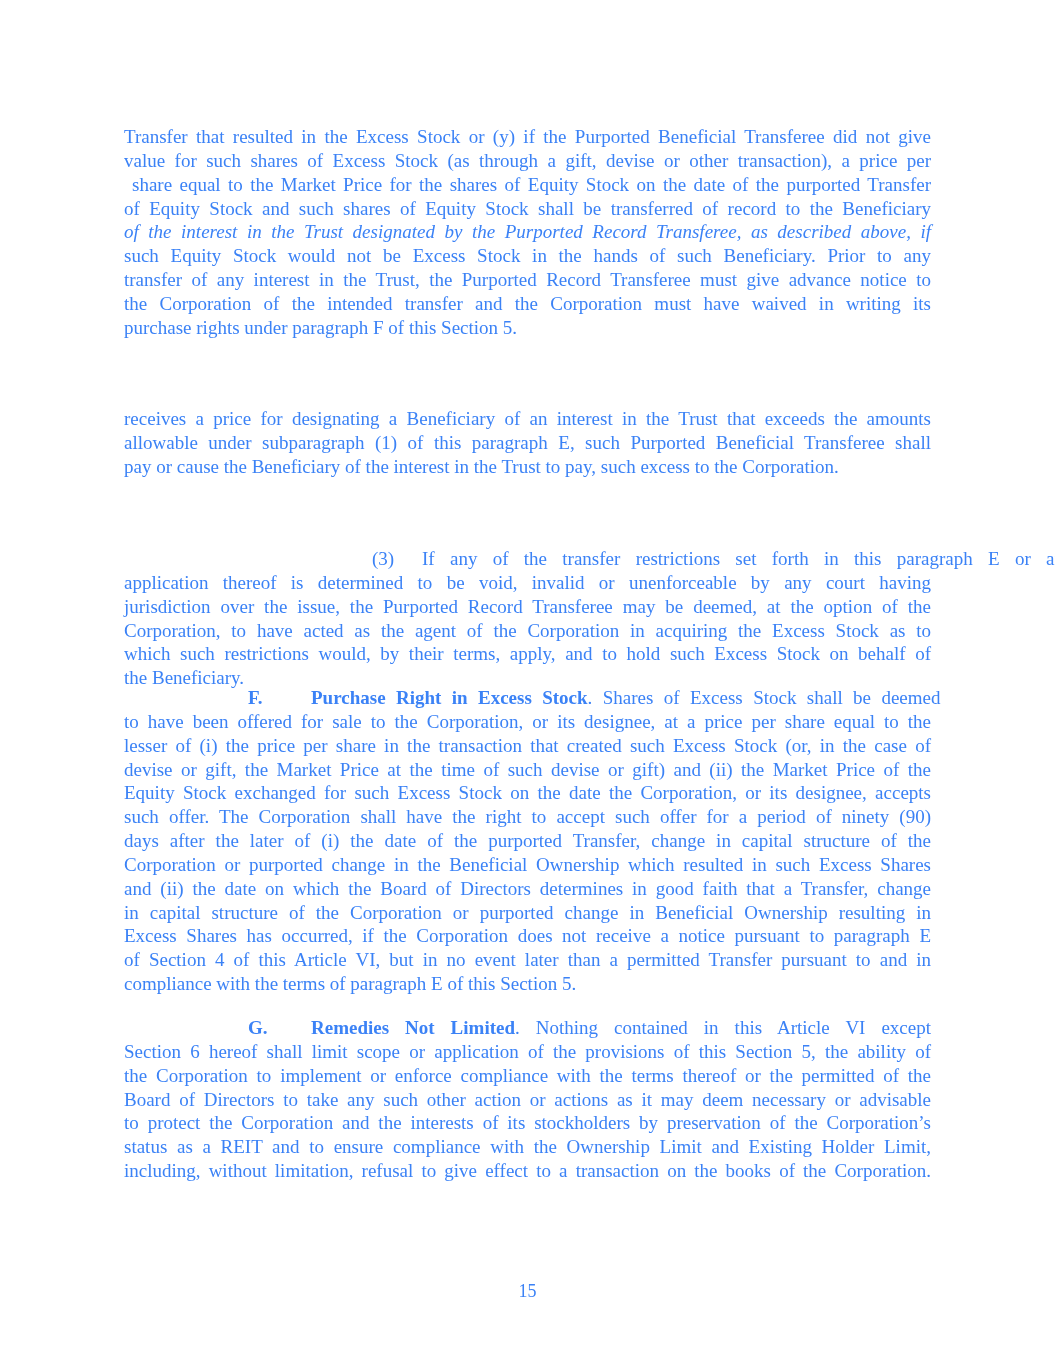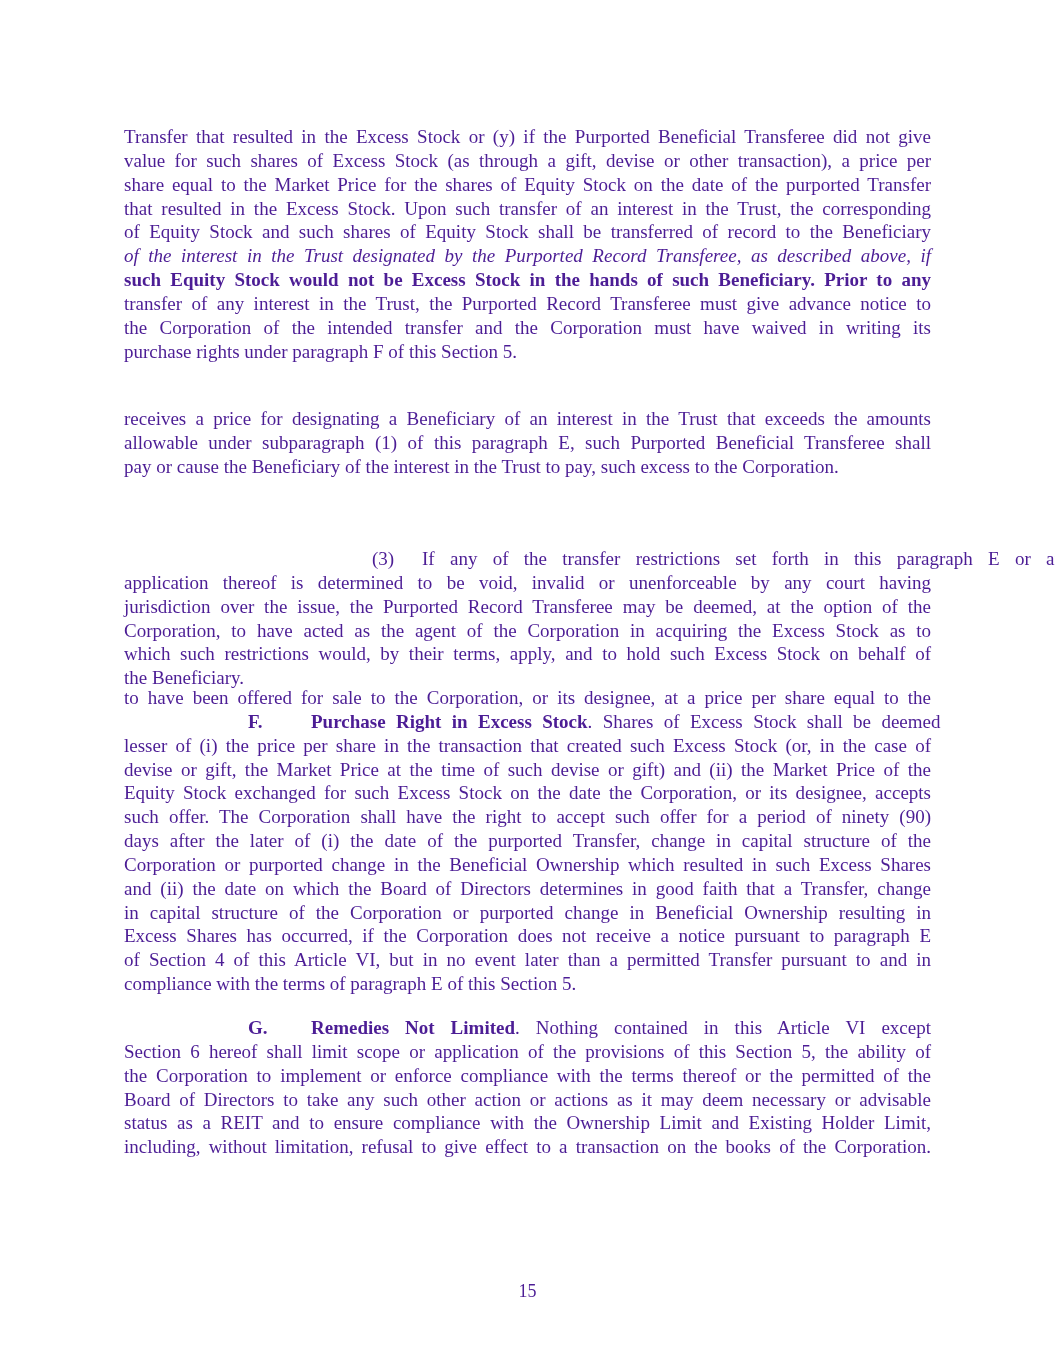--- a/index.html
+++ b/index.html
@@ -1,19 +1,19 @@
 <!DOCTYPE html>
 <html><head>
   <meta charset="utf-8">
   <style>
     html, body { margin: 0; padding: 0; background: #ffffff; }
     body { width: 1055px; height: 1365px; position: relative; overflow: hidden; }
     .page {
       position: absolute; left: 0; top: 0; width: 1030px; height: 1365px;
-      background: #ffffff; color: #4c1d95;
+      background: #ffffff; color: #3b82f6;
       font-family: "Liberation Serif", serif;
       font-size: 19px;
     }
     .para { position: absolute; left: 124px; width: 807px; }
     .line {
       display: block; height: 23.85px; line-height: 23.85px;
       text-align: justify; text-align-last: justify; white-space: nowrap;
     }
     .line.last { text-align-last: left; }
     .indent-num { display: inline-block; width: 248px; }
@@ -26,25 +26,24 @@
     }
   </style>
 </head>
 <body>
 
 <div class="page">
 
   <div class="para" style="top:125px;">
     <div class="line" style="word-spacing: 0px;">Transfer that resulted in the Excess Stock or (y) if the Purported Beneficial Transferee did not give</div>
     <div class="line" style="word-spacing: 0px;">value for such shares of Excess Stock (as through a gift, devise or other transaction), a price per</div>
-    <div class="line" style="word-spacing: 0px;">share equal to the Market Price for the shares of Equity Stock on the date of the purported Transfer</div>
-    <div class="line" style="word-spacing: 0px;">that resulted in the Excess Stock.  Upon such transfer of an interest in the Trust, the corresponding</div>
+    <div class="line" style="word-spacing: 0px; margin-left: 8px;">share equal to the Market Price for the shares of Equity Stock on the date of the purported Transfer</div>
     <div class="line" style="word-spacing: 0px;">of Equity Stock and such shares of Equity Stock shall be transferred of record to the Beneficiary</div>
     <div class="line" style="word-spacing: 0px; font-style: italic;">of the interest in the Trust designated by the Purported Record Transferee, as described above, if</div>
-    <div class="line" style="word-spacing: 0px; font-weight: bold;">such Equity Stock would not be Excess Stock in the hands of such Beneficiary.  Prior to any</div>
+    <div class="line" style="word-spacing: 0px;">such Equity Stock would not be Excess Stock in the hands of such Beneficiary.  Prior to any</div>
     <div class="line" style="word-spacing: 0px;">transfer of any interest in the Trust, the Purported Record Transferee must give advance notice to</div>
     <div class="line" style="word-spacing: 0px;">the Corporation of the intended transfer and the Corporation must have waived in writing its</div>
     <div class="line last">purchase rights under paragraph F of this Section 5.</div>
   </div>
 
   <div class="para" style="top:407px;">
     <div class="line" style="word-spacing: 0px;">receives a price for designating a Beneficiary of an interest in the Trust that exceeds the amounts</div>
     <div class="line" style="word-spacing: 0px;">allowable under subparagraph (1) of this paragraph E, such Purported Beneficial Transferee shall</div>
     <div class="line last">pay or cause the Beneficiary of the interest in the Trust to pay, such excess to the Corporation.</div>
   </div>
@@ -54,42 +53,43 @@
       <span class="indent-num"></span><span class="num">(3)</span><span>If any of the transfer restrictions set forth in this paragraph E or any</span>
     </div>
     <div class="line" style="word-spacing: 0px;">application thereof is determined to be void, invalid or unenforceable by any court having</div>
     <div class="line" style="word-spacing: 0px;">jurisdiction over the issue, the Purported Record Transferee may be deemed, at the option of the</div>
     <div class="line" style="word-spacing: 0px;">Corporation, to have acted as the agent of the Corporation in acquiring the Excess Stock as to</div>
     <div class="line" style="word-spacing: 0px;">which such restrictions would, by their terms, apply, and to hold such Excess Stock on behalf of</div>
     <div class="line last">the Beneficiary.</div>
   </div>
 
   <div class="para" style="top:686px;">
-    <div class="line" style="word-spacing: 0px;">to have been offered for sale to the Corporation, or its designee, at a price per share equal to the</div>
     <div class="line" style="word-spacing: 5.63636px;">
       <span class="indent-num" style="width:124px;"></span><span class="hd-letter">F.</span><span class="bold">Purchase Right in Excess Stock</span><span>.  Shares of Excess Stock shall be deemed</span>
     </div>
+    <div class="line" style="word-spacing: 0px;">to have been offered for sale to the Corporation, or its designee, at a price per share equal to the</div>
     <div class="line" style="word-spacing: 0px;">lesser of (i) the price per share in the transaction that created such Excess Stock (or, in the case of</div>
     <div class="line" style="word-spacing: 0px;">devise or gift, the Market Price at the time of such devise or gift) and (ii) the Market Price of the</div>
     <div class="line" style="word-spacing: 0px;">Equity Stock exchanged for such Excess Stock on the date the Corporation, or its designee, accepts</div>
     <div class="line" style="word-spacing: 0px;">such offer.  The Corporation shall have the right to accept such offer for a period of ninety (90)</div>
     <div class="line" style="word-spacing: 0px;">days after the later of (i) the date of the purported Transfer, change in capital structure of the</div>
     <div class="line" style="word-spacing: 0px;">Corporation or purported change in the Beneficial Ownership which resulted in such Excess Shares</div>
     <div class="line" style="word-spacing: 0px;">and (ii) the date on which the Board of Directors determines in good faith that a Transfer, change</div>
     <div class="line" style="word-spacing: 0px;">in capital structure of the Corporation or purported change in Beneficial Ownership resulting in</div>
     <div class="line" style="word-spacing: 0px;">Excess Shares has occurred, if the Corporation does not receive a notice pursuant to paragraph E</div>
     <div class="line" style="word-spacing: 0px;">of Section 4 of this Article VI, but in no event later than a permitted Transfer pursuant to and in</div>
     <div class="line last">compliance with the terms of paragraph E of this Section 5.</div>
   </div>
 
   <div class="para" style="top:1016px;">
     <div class="line" style="word-spacing: 6.2px;">
       <span class="indent-num" style="width:124px;"></span><span class="hd-letter">G.</span><span class="bold">Remedies Not Limited</span><span>.  Nothing contained in this Article VI except</span>
     </div>
     <div class="line" style="word-spacing: 0px;">Section 6 hereof shall limit scope or application of the provisions of this Section 5, the ability of</div>
     <div class="line" style="word-spacing: 0px;">the Corporation to implement or enforce compliance with the terms thereof or the permitted of the</div>
     <div class="line" style="word-spacing: 0px;">Board of Directors to take any such other action or actions as it may deem necessary or advisable</div>
+    <div class="line" style="word-spacing: 0px;">to protect the Corporation and the interests of its stockholders by preservation of the Corporation’s</div>
     <div class="line" style="word-spacing: 0px;">status as a REIT and to ensure compliance with the Ownership Limit and Existing Holder Limit,</div>
     <div class="line" style="word-spacing: 0px;">including, without limitation, refusal to give effect to a transaction on the books of the Corporation.</div>
   </div>
 
   <div class="page-number">15</div>
 </div>
 
 </body></html>

